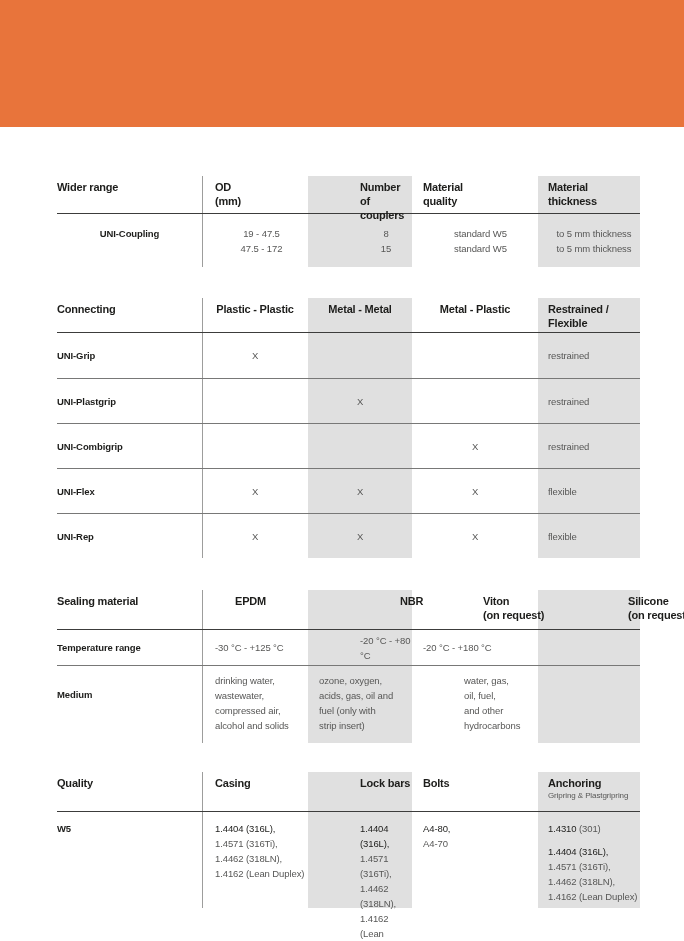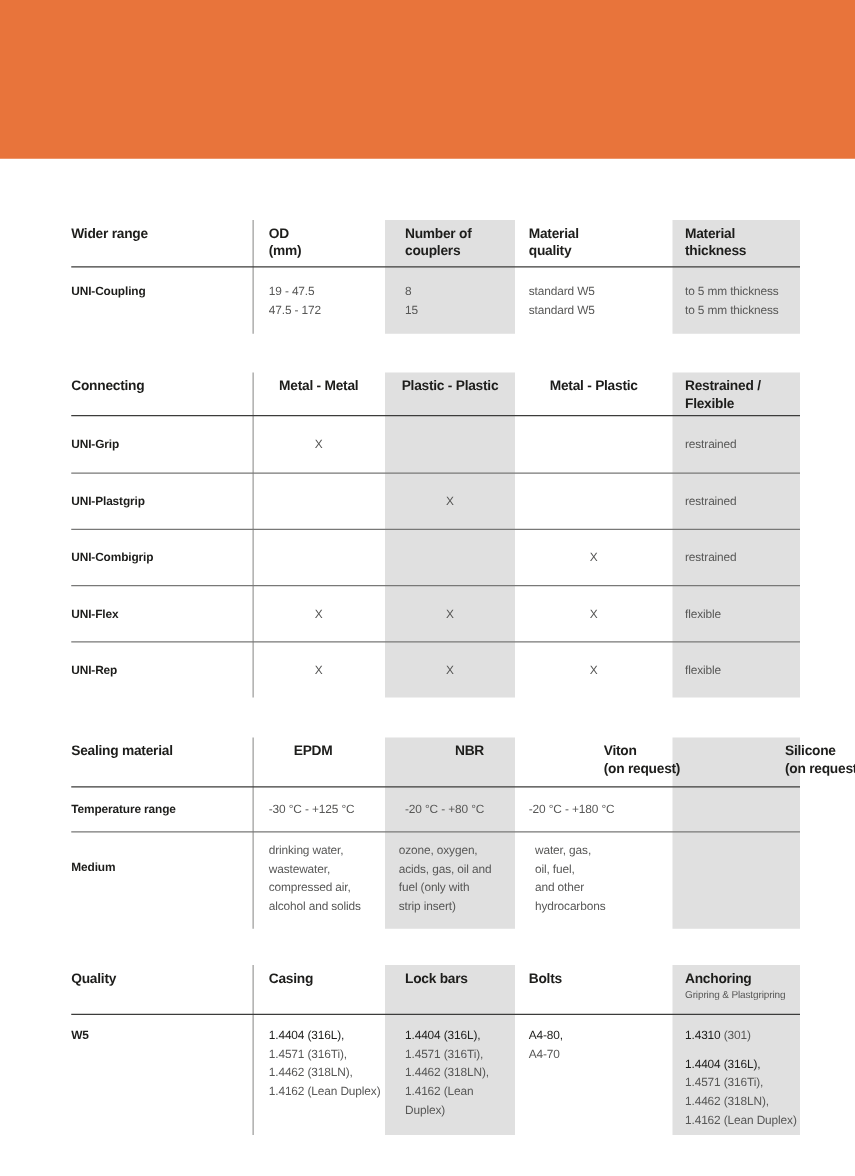--- a/index.html
+++ b/index.html
@@ -18,30 +18,30 @@
   .bg.c5 { left:481px; width:102px; }
   .vline { position:absolute; left:145px; top:0; bottom:0; width:1px; background:#9d9d9c; z-index:1; }
   .grid {
     position:relative; z-index:2;
     display:grid; grid-template-columns:145px 106px 104px 126px 102px;
   }
   .hdr { border-bottom:1.5px solid #3c3c3b; }
   .hdr > div { padding-top:4px; }
   .ttl, .hcell { font-weight:bold; font-size:11px; line-height:14px; letter-spacing:-0.2px; color:#1d1d1b; }
   .hsub { font-weight:normal; font-size:8px; line-height:12px; color:#575756; letter-spacing:-0.1px; }
-  .p2 { padding-left:13px; } .p3 { padding-left:16px; } .p4 { padding-left:11px; } .p5 { padding-left:10px; }
+  .p2 { padding-left:13px; } .p3 { padding-left:16px;margin-left:36px; } .p4 { padding-left:11px; } .p5 { padding-left:10px; }
   .ctr { text-align:center; padding-left:0; }
   .lbl { font-weight:bold; font-size:9.5px; line-height:15px; letter-spacing:-0.1px; color:#1d1d1b; }
   .b { font-size:9.5px; line-height:15px; letter-spacing:-0.1px; color:#575756; }
   .bold { font-weight:normal; color:#1d1d1b; }
 
   
   #t1 { margin-top:49px; }
   #t1 .hdr { height:38px; }
-  #t1 .row { height:53px; }
+  #t1 .row { height:53px;text-align:center; }
   #t1 .row > div { padding-top:12px; }
 
   
   #t2 { margin-top:31px; }
   #t2 .hdr { height:35px; }
   .t2row { height:45px; align-items:center; }
   .t2row + .t2row { border-top:1px solid #787877; }
 
   
   #t3 { margin-top:32px; }
@@ -106,22 +106,22 @@
     </div>
   </div>
 </section>
 
 <section class="tbl" id="t2">
   <div class="bg c3"></div>
   <div class="bg c5"></div>
   <div class="vline"></div>
   <div class="grid hdr">
     <div class="ttl">Connecting</div>
+    <div class="hcell ctr">Plastic - Plastic</div>
     <div class="hcell ctr">Metal - Metal</div>
-    <div class="hcell ctr">Plastic - Plastic</div>
     <div class="hcell ctr">Metal - Plastic</div>
     <div class="hcell p5">
       <div>Restrained /</div>
         <div>Flexible</div>
     </div>
   </div>
   <div class="grid t2row">
     <div class="lbl">UNI-Grip</div>
     <div class="b ctr">X</div>
     <div class="b ctr"></div>

